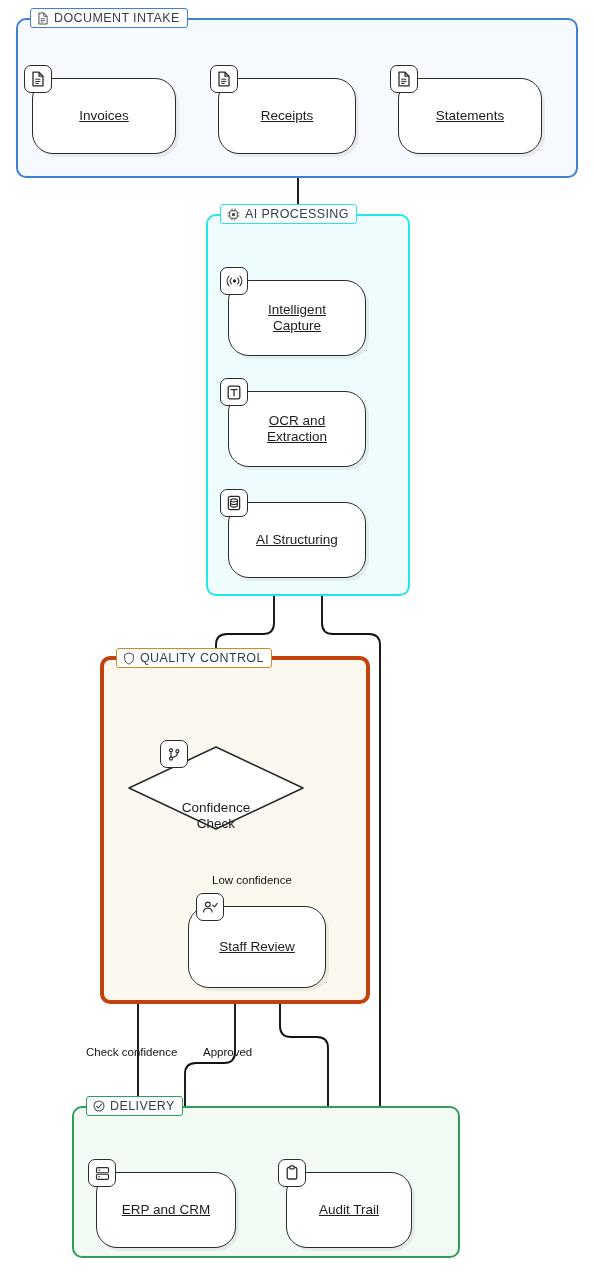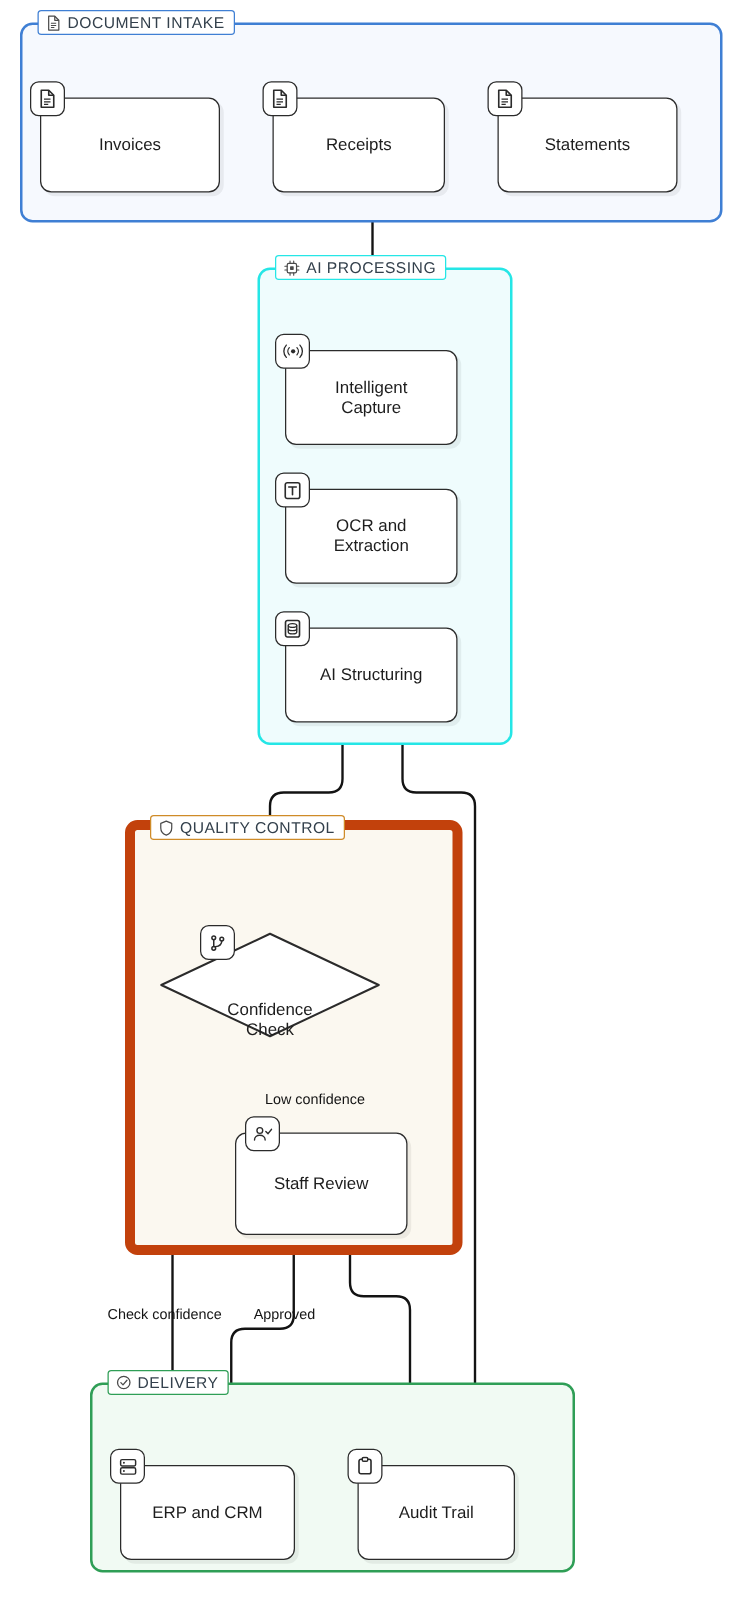--- a/index.html
+++ b/index.html
@@ -24,33 +24,33 @@
 
   #cluster-intake{left:16px;top:18px;width:562px;height:160px;
      border:2px solid #3f7fd4;background:#f6f9fe;}
   #cluster-intake .clabel{border-color:#3f7fd4;color:#33404c;}
 
   #cluster-ai{left:206px;top:214px;width:204px;height:382px;
      border:2px solid #25e6e6;background:#effcfd;}
   #cluster-ai .clabel{border-color:#25e6e6;color:#33404c;}
 
   #cluster-qc{left:100px;top:656px;width:270px;height:348px;
-     border:8px solid #c2410c;background:#fbf8f0;}
+     border:4px solid #c2410c;background:#fbf8f0;}
   #cluster-qc .clabel{border-color:#cf8b28;color:#33404c;}
 
   #cluster-delivery{left:72px;top:1106px;width:388px;height:152px;
      border:2px solid #2f9e56;background:#f1faf3;}
   #cluster-delivery .clabel{border-color:#2f9e56;color:#33404c;}
 
   
   .node{
     position:absolute;box-sizing:border-box;
-    background:#ffffff;border:1.6px solid #2b2b2b;border-radius:9px;
+    background:#ffffff;border:1.6px solid #2b2b2b;border-radius:21px;
     box-shadow:3px 3px 0 rgba(0,0,0,.06);
-    display:flex;align-items:center;justify-content:center;text-align:center;
+    display:flex;align-items:center;justify-content:center;text-align:center;text-decoration:underline;
   }
   .node .nlabel{font-size:13.5px;line-height:16px;color:#1d1d1d;white-space:pre-line;}
   .node .nicon{
     position:absolute;left:-9px;top:-14px;
     width:26px;height:26px;border-radius:7px;
     background:#ffffff;border:1.6px solid #2b2b2b;
     display:flex;align-items:center;justify-content:center;
   }
   .node .nicon svg{display:block;}
 

